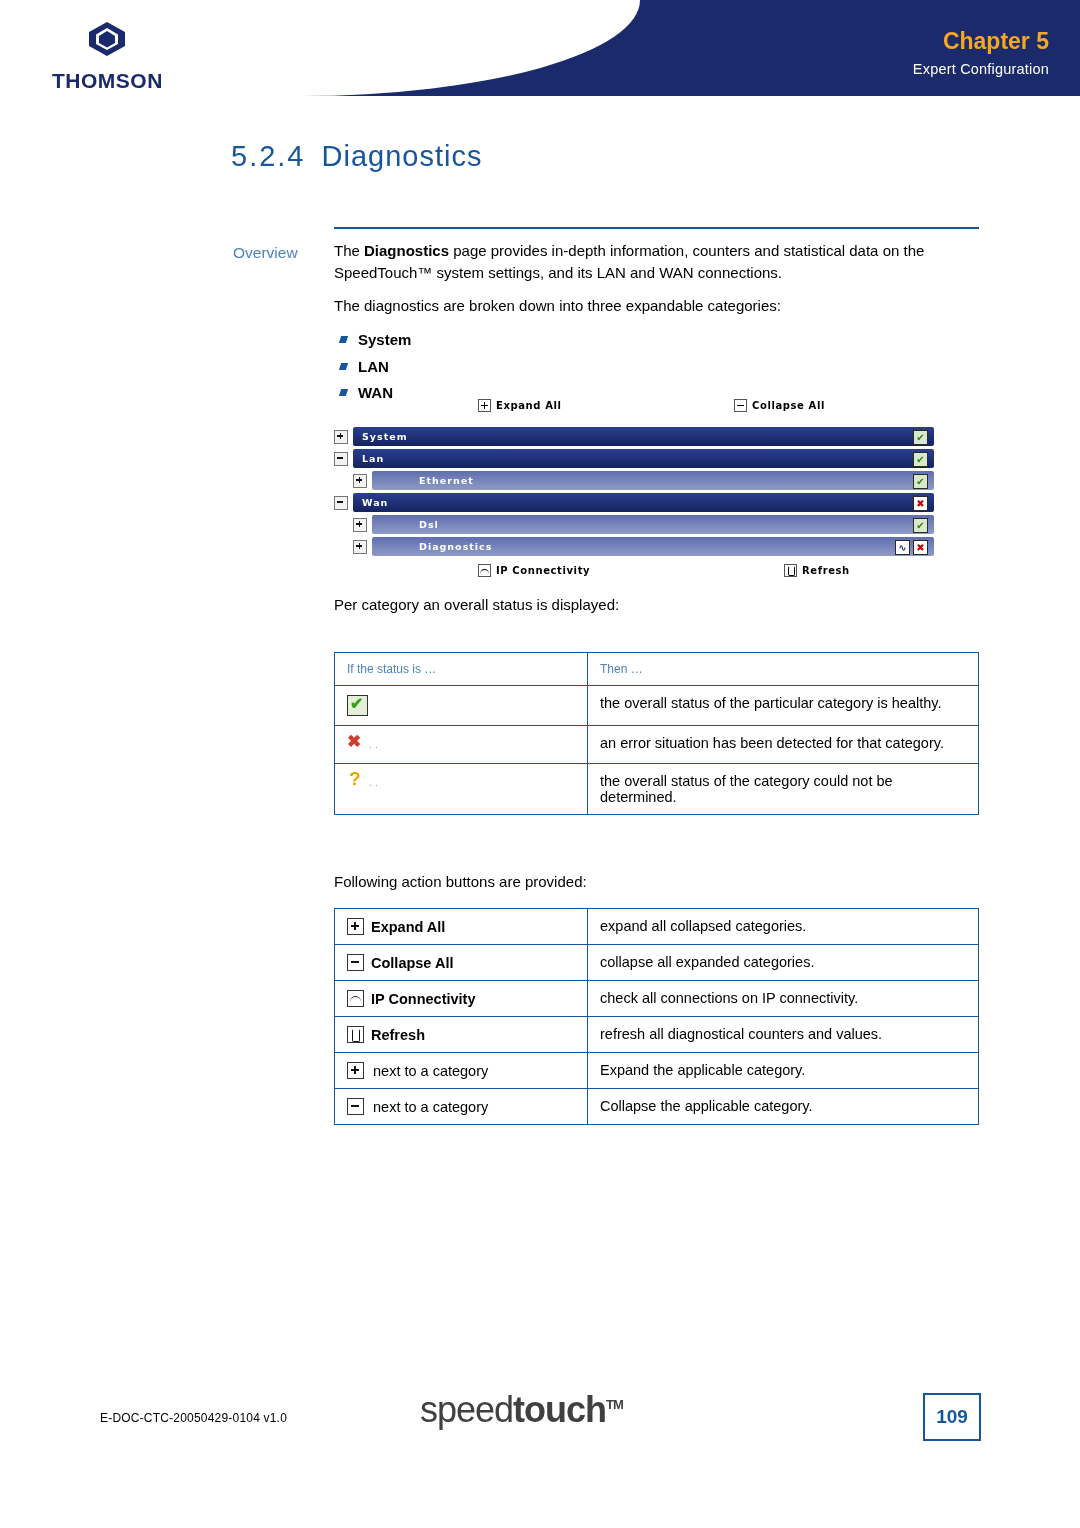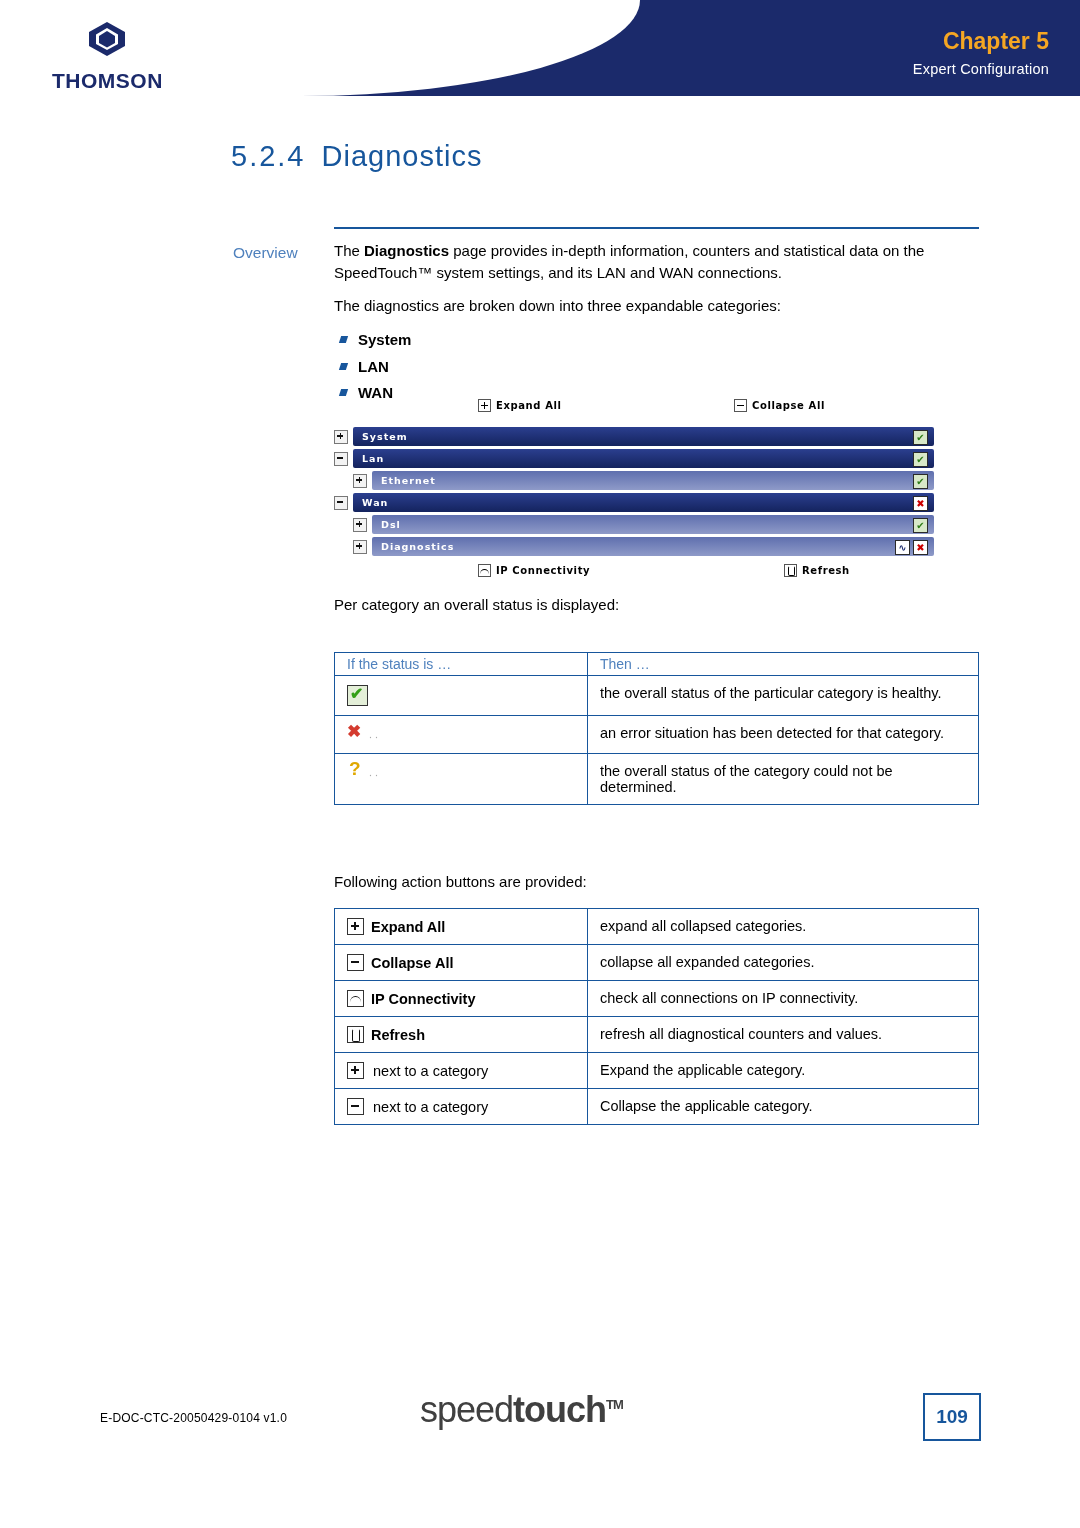--- a/index.html
+++ b/index.html
@@ -237,20 +237,21 @@
     flex: 1;
     height: 19px;
     background: linear-gradient(to bottom, #2b3f8f 0%, #14235e 100%);
     display: flex;
     align-items: center;
     position: relative;
     border-radius: 2px;
   }
   .tree-bar.light {
     background: linear-gradient(to bottom, #5f6fae 0%, #8e9ac8 100%);
+    padding-left: 38px;
   }
   .tree-label {
     color: #ffffff;
     font-size: 9.5px;
     font-weight: bold;
     letter-spacing: 1px;
     padding-left: 9px;
   }
   .status {
     width: 13px; height: 13px;
@@ -284,22 +285,22 @@
   }
   .doc-table td, .doc-table th {
     border: 1px solid #17569c;
     padding: 9px 12px;
     vertical-align: top;
     text-align: left;
     font-weight: normal;
   }
   .doc-table th {
     color: #4f81bd;
-    font-size: 14px;
-    padding: 3px 12px;
+    font-size: 12px;
+    padding: 9px 12px;
   }
   .col-left { width: 228px; }
   .statcell { text-align: left; }
   .stat-ok, .stat-err, .stat-unknown {
     width: 19px; height: 19px;
     display: inline-block;
     border: 1px solid #333;
     position: relative;
     vertical-align: middle;
   }

